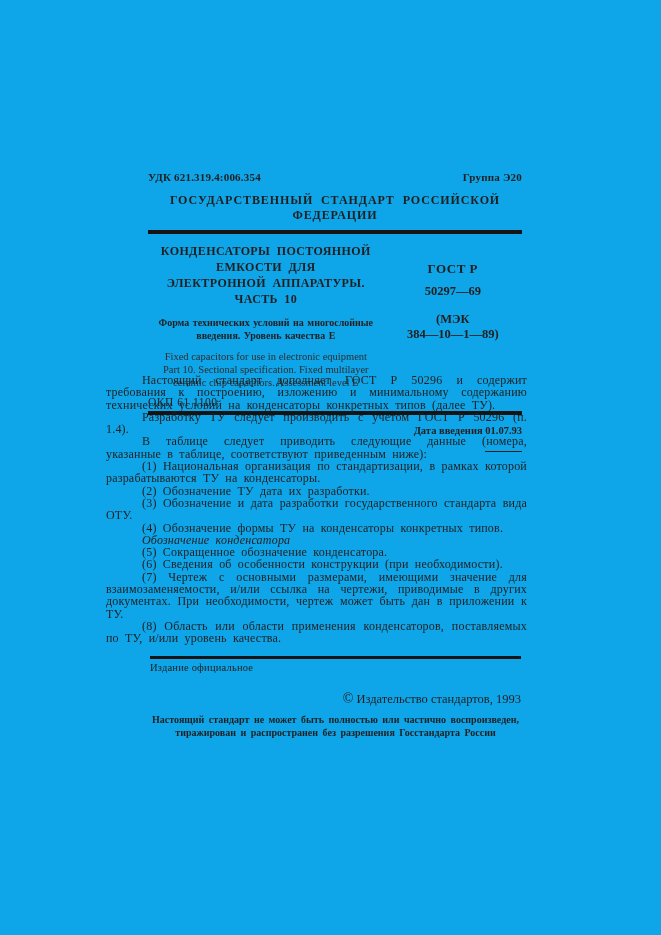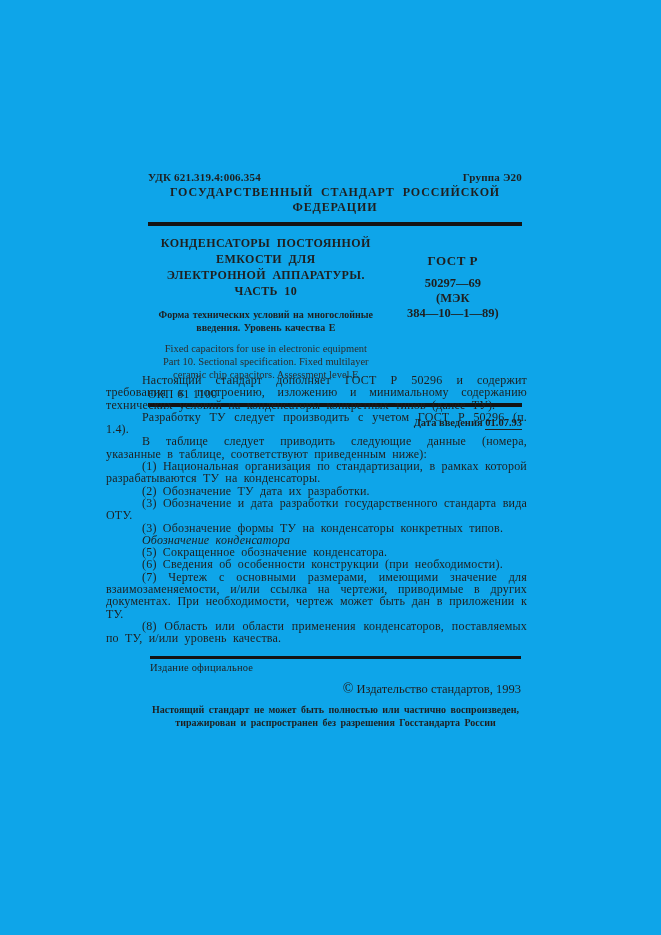--- a/index.html
+++ b/index.html
@@ -9,53 +9,53 @@
     width:661px; height:935px;
     background:#0ea5e9;
     font-family:"Liberation Serif", serif;
     color:#1f1f1f;
     overflow:hidden;
   }
 
   
   .header-section { position:absolute; top:171px; left:148px; width:374px; }
   .udc-row { display:flex; justify-content:space-between; font-weight:bold; font-size:11px; letter-spacing:0.2px; }
-  .gov-title { margin-top:2px; text-align:center; font-weight:bold; font-size:12px; letter-spacing:0.9px; word-spacing:4px; }
+  .gov-title { margin-top:10px; text-align:center; font-weight:bold; font-size:12px; letter-spacing:0.9px; word-spacing:4px; }
   .rule { background:#141414; height:4px; }
   .rule-top { margin-top:7px; }
   .title-cols { display:flex; }
   .col-left { width:63%; text-align:center; }
   .col-right { width:37%; text-align:center; font-weight:bold; }
   .title-ru { margin-top:9px; font-weight:bold; font-size:12px; line-height:16px; letter-spacing:0.4px; word-spacing:3px; }
   .subtitle-ru { margin-top:9px; font-weight:bold; font-size:10px; line-height:13px; word-spacing:1px; }
   .subtitle-en { margin-top:8px; font-size:10.5px; line-height:13px; color:#2d2d2d; }
   .gost-line1 { margin-top:27px; font-size:13px; letter-spacing:0.5px; }
   .gost-line2 { margin-top:7px; font-size:12.5px; }
-  .gost-line3 { font-size:12.5px; }
+  .gost-line3 { margin-top:13px; font-size:12.5px; }
   .gost-line4 { font-size:12.5px; }
   .okp { margin-top:7px; font-size:11.5px; letter-spacing:0.5px; }
   .rule-okp { margin-top:3px; }
   .date-row { margin-top:10px; text-align:right; font-weight:bold; font-size:10.5px; }
-  .date-value { display:inline-block; border-bottom:1.5px solid #1f1f1f; padding-bottom:1px; }
+  .date-value { display:inline-block; border-bottom:1.5px solid #1f1f1f; padding-bottom:15px; }
 
   
   .body-section {
     position:absolute; top:374px; left:106px; width:421px;
     font-size:12px; line-height:12.3px;
     text-align:justify;
     letter-spacing:0.2px; word-spacing:3px;
   }
   .para { text-indent:36px; }
   .para.italic { font-style:italic; }
 
   
   .footer-section { position:absolute; top:656px; left:150px; width:371px; }
   .footer-rule { height:2.5px; background:#141414; }
   .edition { margin-top:3px; font-weight:normal; font-size:10.5px; letter-spacing:0.2px; }
-  .copyright { margin-top:8px; text-align:right; font-size:12.5px; }
+  .copyright { margin-top:18px; text-align:right; font-size:12.5px; }
   .copyright .c-sign { font-size:14px; }
   .notice { margin-top:6px; text-align:center; font-weight:bold; font-size:10px; line-height:13px; word-spacing:2px; }
 </style>
 </head>
 <body>
 
 <div class="page">
 
   <div class="header-section">
     <div class="udc-row">
@@ -98,21 +98,21 @@
     </div>
   </div>
 
   <div class="body-section">
     <p class="para">Настоящий стандарт дополняет ГОСТ Р 50296 и содержит требования к построению, изложению и минимальному содержанию технических условий на конденсаторы конкретных типов (далее ТУ).</p>
     <p class="para">Разработку ТУ следует производить с учетом ГОСТ Р 50296 (п. 1.4).</p>
     <p class="para">В таблице следует приводить следующие данные (номера, указанные в таблице, соответствуют приведенным ниже):</p>
     <p class="para">(1) Национальная организация по стандартизации, в рамках которой разрабатываются ТУ на конденсаторы.</p>
     <p class="para">(2) Обозначение ТУ дата их разработки.</p>
     <p class="para">(3) Обозначение и дата разработки государственного стандарта вида ОТУ.</p>
-    <p class="para">(3) Обозначение формы ТУ на конденсаторы конкретных типов.</p>
+    <p class="para">(4) Обозначение формы ТУ на конденсаторы конкретных типов.</p>
     <p class="para italic">Обозначение конденсатора</p>
     <p class="para">(5) Сокращенное обозначение конденсатора.</p>
     <p class="para">(6) Сведения об особенности конструкции (при необходимости).</p>
     <p class="para">(7) Чертеж с основными размерами, имеющими значение для взаимозаменяемости, и/или ссылка на чертежи, приводимые в других документах. При необходимости, чертеж может быть дан в приложении к ТУ.</p>
     <p class="para">(8) Область или области применения конденсаторов, поставляемых по ТУ, и/или уровень качества.</p>
   </div>
 
   <div class="footer-section">
     <div class="footer-rule"></div>
     <div class="edition">Издание официальное</div>

